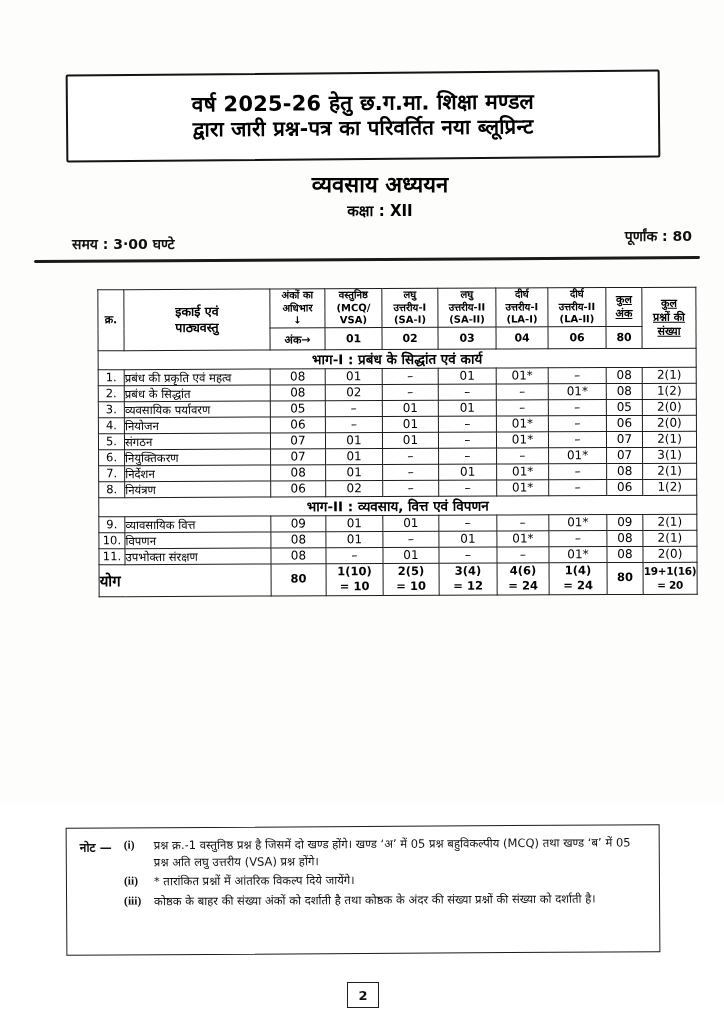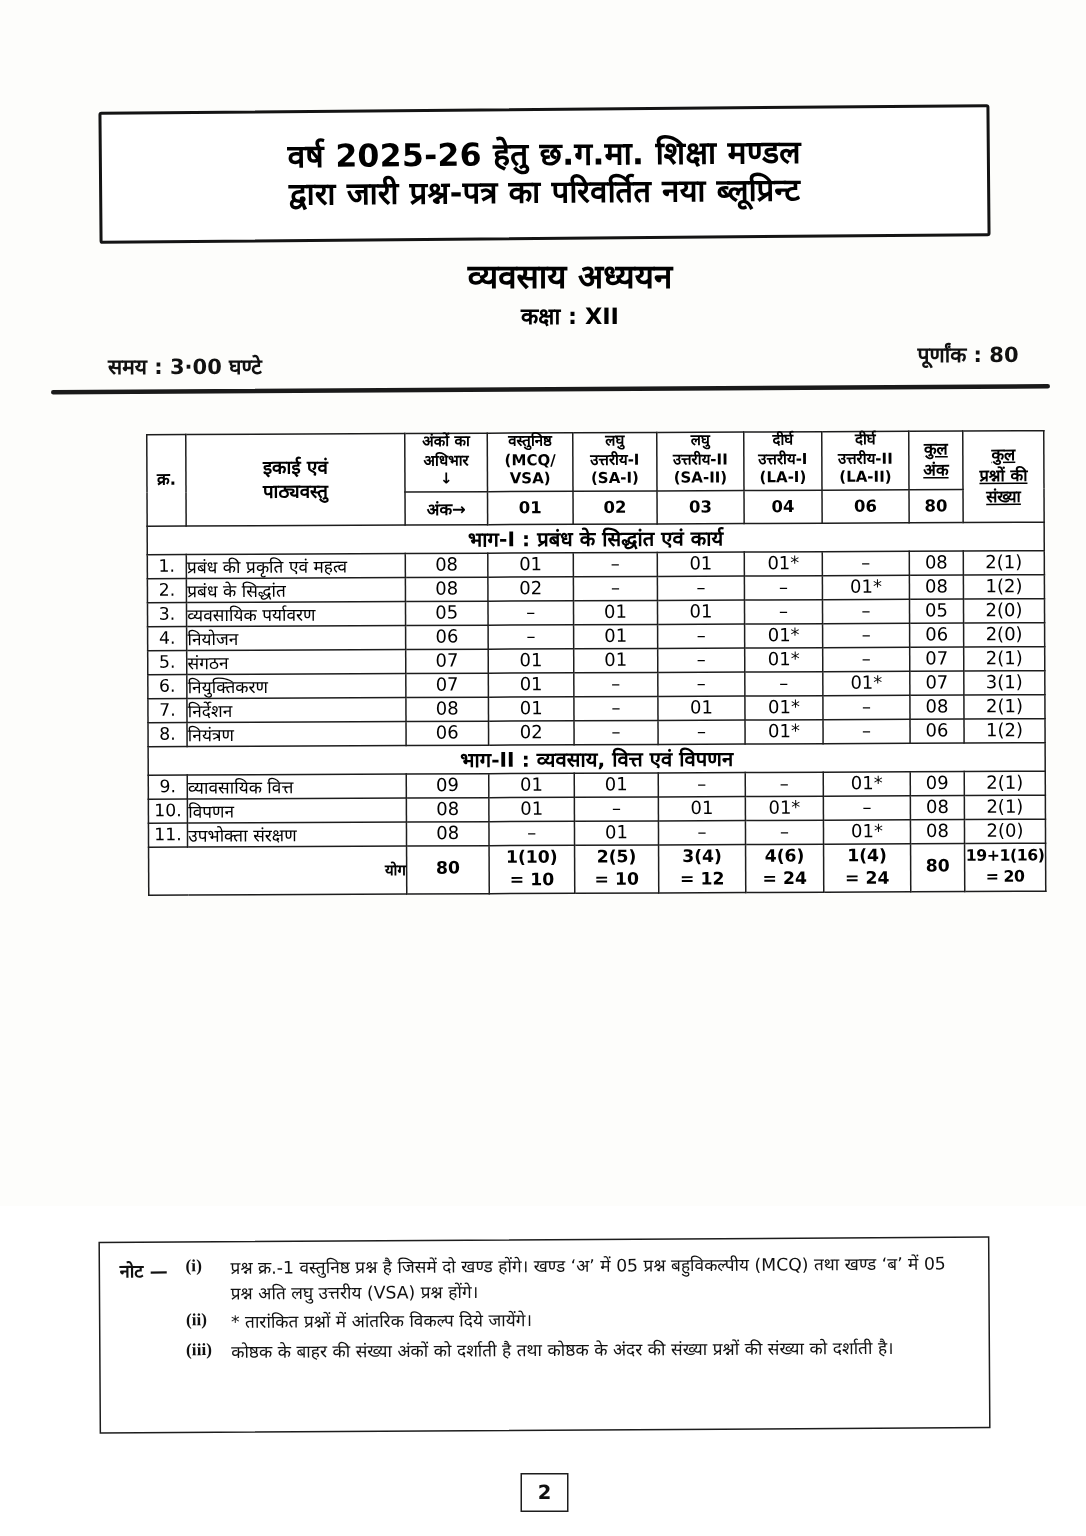--- a/index.html
+++ b/index.html
@@ -72,21 +72,21 @@
 
   
   .time {
     position: absolute;
     left: 72px; top: 234px;
     font-size: 14px; font-weight: 600;
     font-family: "DejaVu Sans", sans-serif;
   }
   .maxmarks {
     position: absolute;
-    right: 45px; top: 226px;
+    right: 32px; top: 226px;
     font-size: 14px; font-weight: 600;
     font-family: "DejaVu Sans", sans-serif;
   }
   .rule {
     position: absolute;
     left: 34px; top: 258px;
     width: 666px; height: 3px;
     background: #1a1a1a;
     border-radius: 2px;
     transform: rotate(-0.35deg);
@@ -155,22 +155,22 @@
     padding: 4px 2px 4px 7px;
   }
   td.num {
     text-align: center;
     font-size: 12px;
     font-family: "Liberation Serif", serif;
     padding: 4px 1px;
   }
   
   td.tot-label {
-    text-align: right;
-    font-size: 10px;
+    text-align: left;
+    font-size: 15px;
     font-weight: 700;
     padding: 5px 8px 5px 2px;
     font-family: "DejaVu Sans", sans-serif;
   }
   td.tot {
     text-align: center;
     font-size: 11.5px;
     font-weight: 700;
     font-family: "Liberation Serif", serif;
     padding: 4px 0 6px 0;

